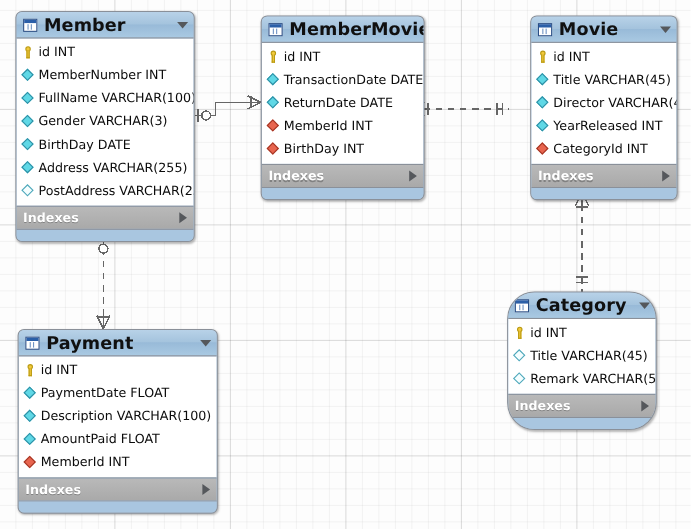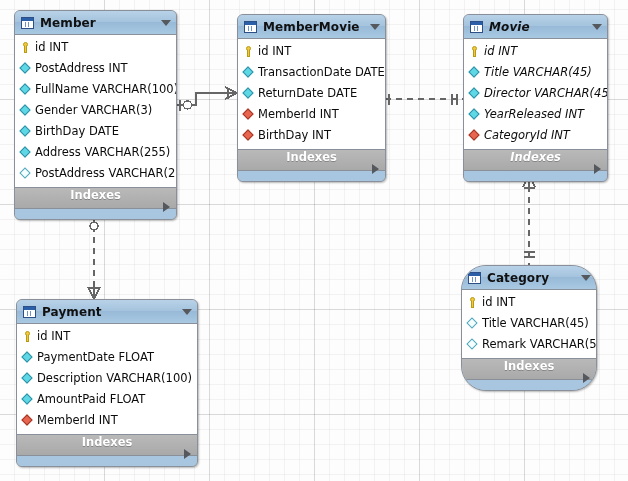--- a/index.html
+++ b/index.html
@@ -79,21 +79,21 @@
     content: "";
     position: absolute;
     left: 3px;
     top: 4px;
     bottom: 1px;
     width: 1px;
     background: #6f93c4;
     box-shadow: 3px 0 0 #6f93c4;
   }
   .tbl-title {
-    font-size: 12px;
+    font-size: 16px;
     font-weight: bold;
     color: #101010;
     white-space: nowrap;
     letter-spacing: 0.1px;
     text-align: center;
   }
   .tbl-collapse {
     margin-left: auto;
     width: 0; height: 0;
     border-left: 5px solid transparent;
@@ -161,21 +161,20 @@
   .gl-dia-red::before    { background: #e8654f; border: 1px solid #a33524; }
 
   .tbl-indexes {
     height: 20px;
     display: flex;
     align-items: center;
     padding: 0 6px 0 6px;
     background: linear-gradient(to bottom, #b9b9b9 0%, #a9a9a9 100%);
     border-top: 1px solid #8a9099;
     border-bottom: 1px solid #8a9099;
-    flex-direction: column;
   }
   .tbl-indexes-label {
     font-size: 11.5px;
     font-weight: bold;
     color: #ffffff;
     text-shadow: 0 1px 0 rgba(0,0,0,0.25);
   }
   .tbl-indexes-arrow {
     margin-left: auto;
     width: 0; height: 0;
@@ -246,21 +245,21 @@
           <span class="tbl-title">Member</span>
           <span class="tbl-collapse"></span>
         </div>
         <div class="tbl-cols">
           <div class="col-row">
             <span class="gl gl-key"></span>
             <span class="col-label">id INT</span>
           </div>
           <div class="col-row">
             <span class="gl gl-dia gl-dia-cyan"></span>
-            <span class="col-label">PostAddress INT</span>
+            <span class="col-label">MemberNumber INT</span>
           </div>
           <div class="col-row">
             <span class="gl gl-dia gl-dia-cyan"></span>
             <span class="col-label">FullName VARCHAR(100)</span>
           </div>
           <div class="col-row">
             <span class="gl gl-dia gl-dia-cyan"></span>
             <span class="col-label">Gender VARCHAR(3)</span>
           </div>
           <div class="col-row">
@@ -309,21 +308,21 @@
             <span class="gl gl-dia gl-dia-red"></span>
             <span class="col-label">BirthDay INT</span>
           </div>
         </div>
         <div class="tbl-indexes">
           <span class="tbl-indexes-label">Indexes</span>
           <span class="tbl-indexes-arrow"></span>
         </div>
         <div class="tbl-foot"></div>
       </div>
-      <div class="tbl" style="left: 463px; top: 14px; width: 145px; font-style: italic;">
+      <div class="tbl" style="left: 482px; top: 14px; width: 134px;">
         <div class="tbl-header">
           <span class="tbl-icon"></span>
           <span class="tbl-title">Movie</span>
           <span class="tbl-collapse"></span>
         </div>
         <div class="tbl-cols">
           <div class="col-row">
             <span class="gl gl-key"></span>
             <span class="col-label">id INT</span>
           </div>

